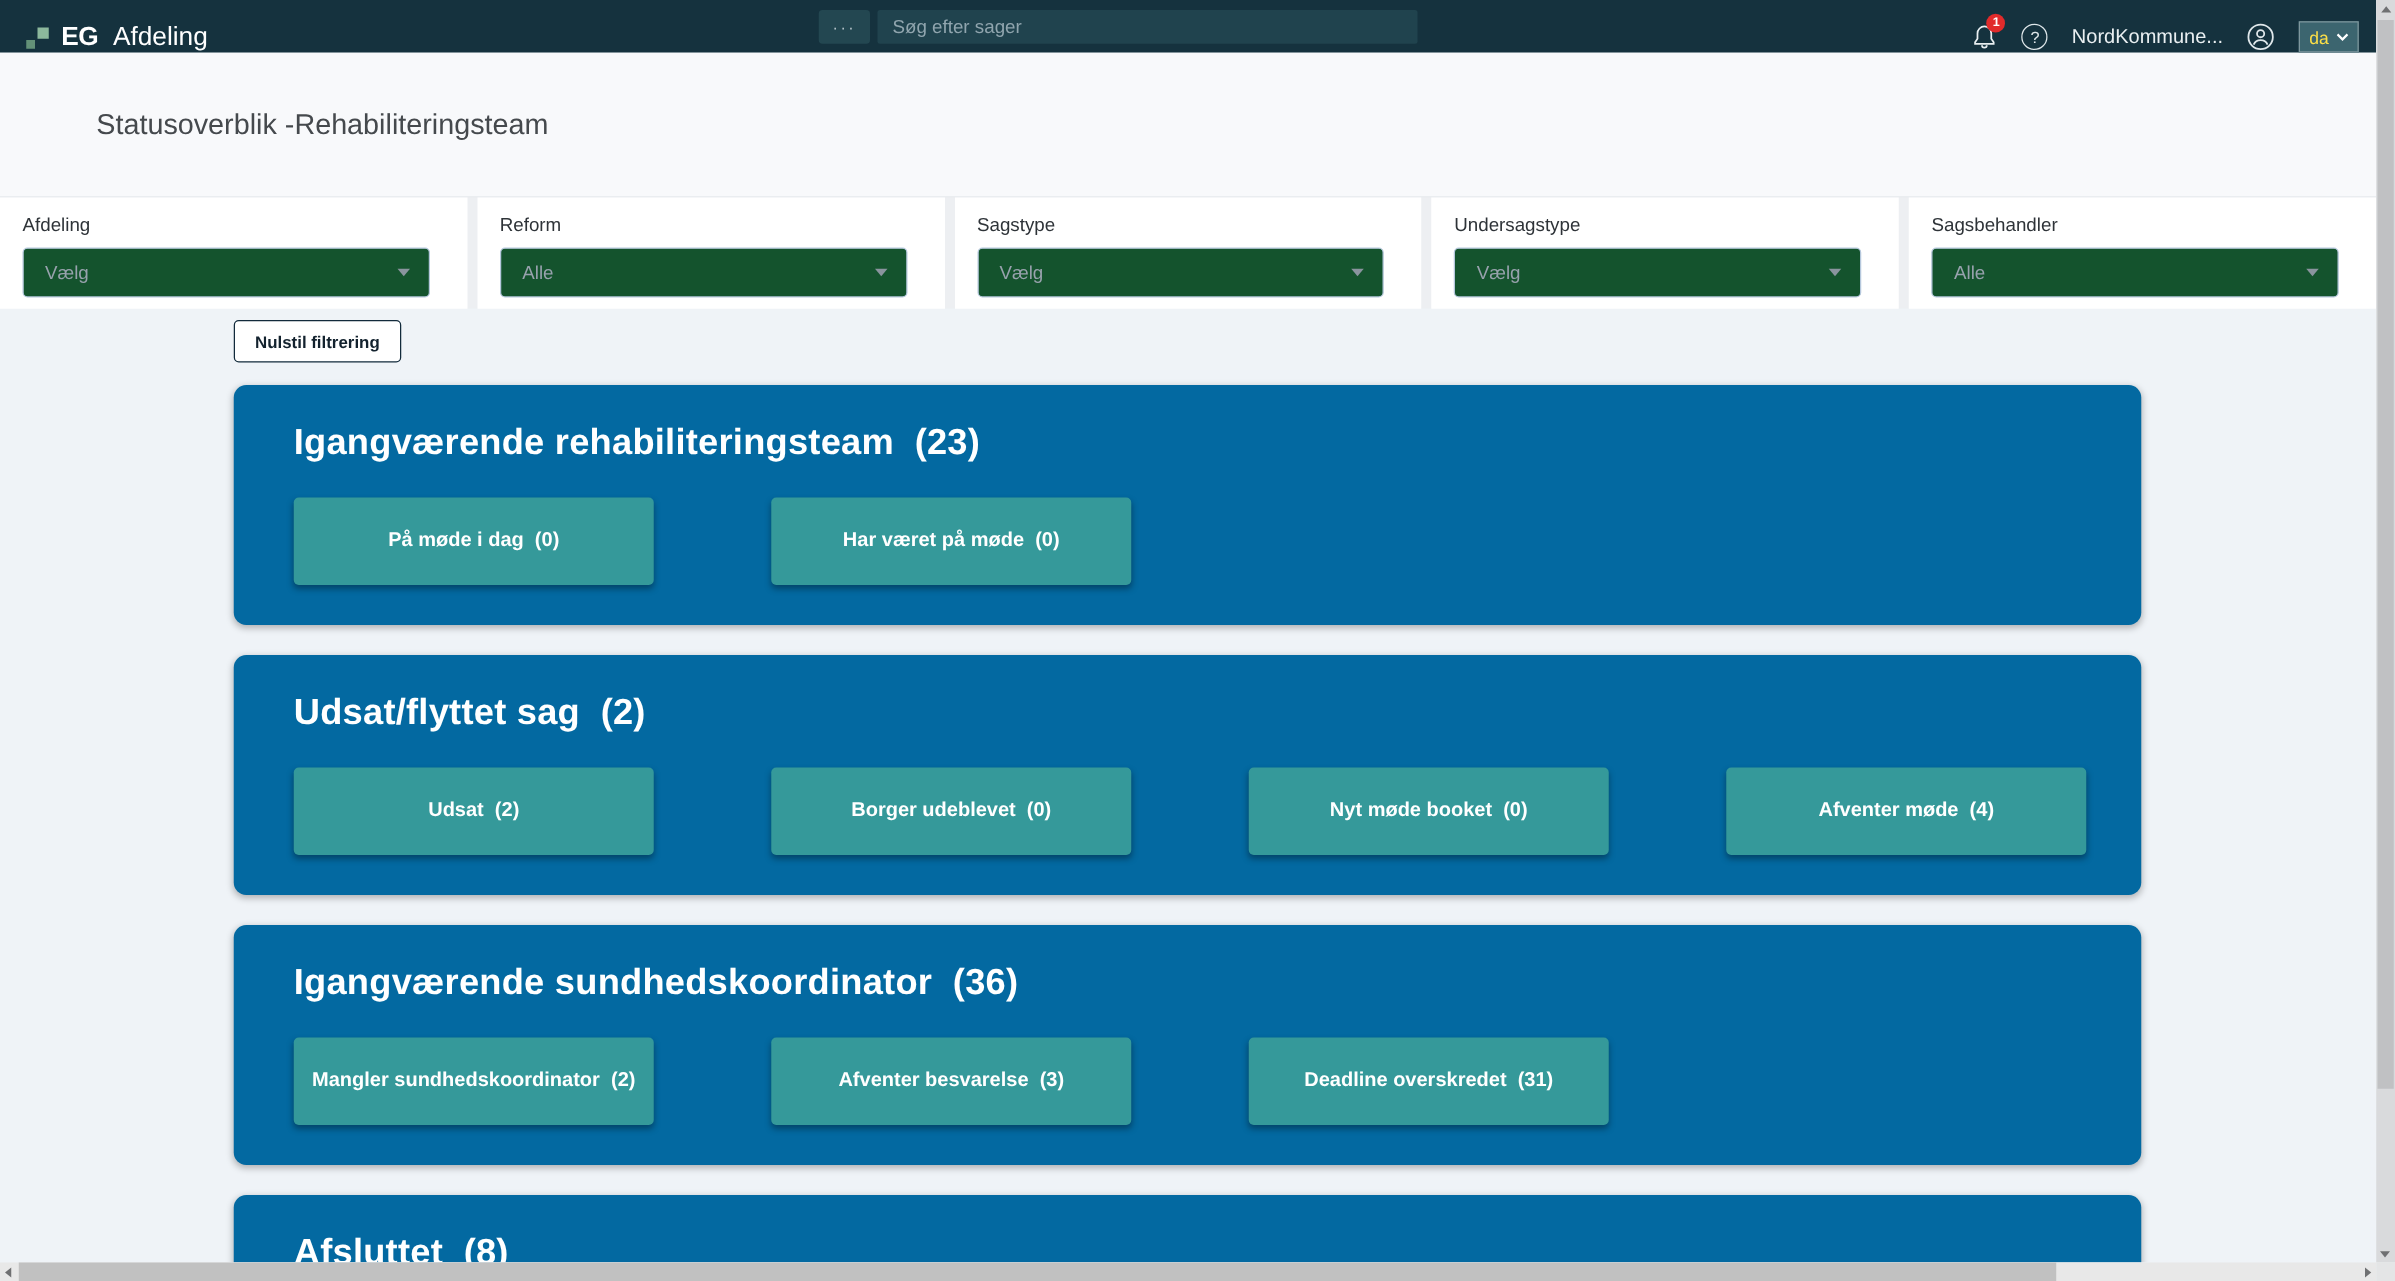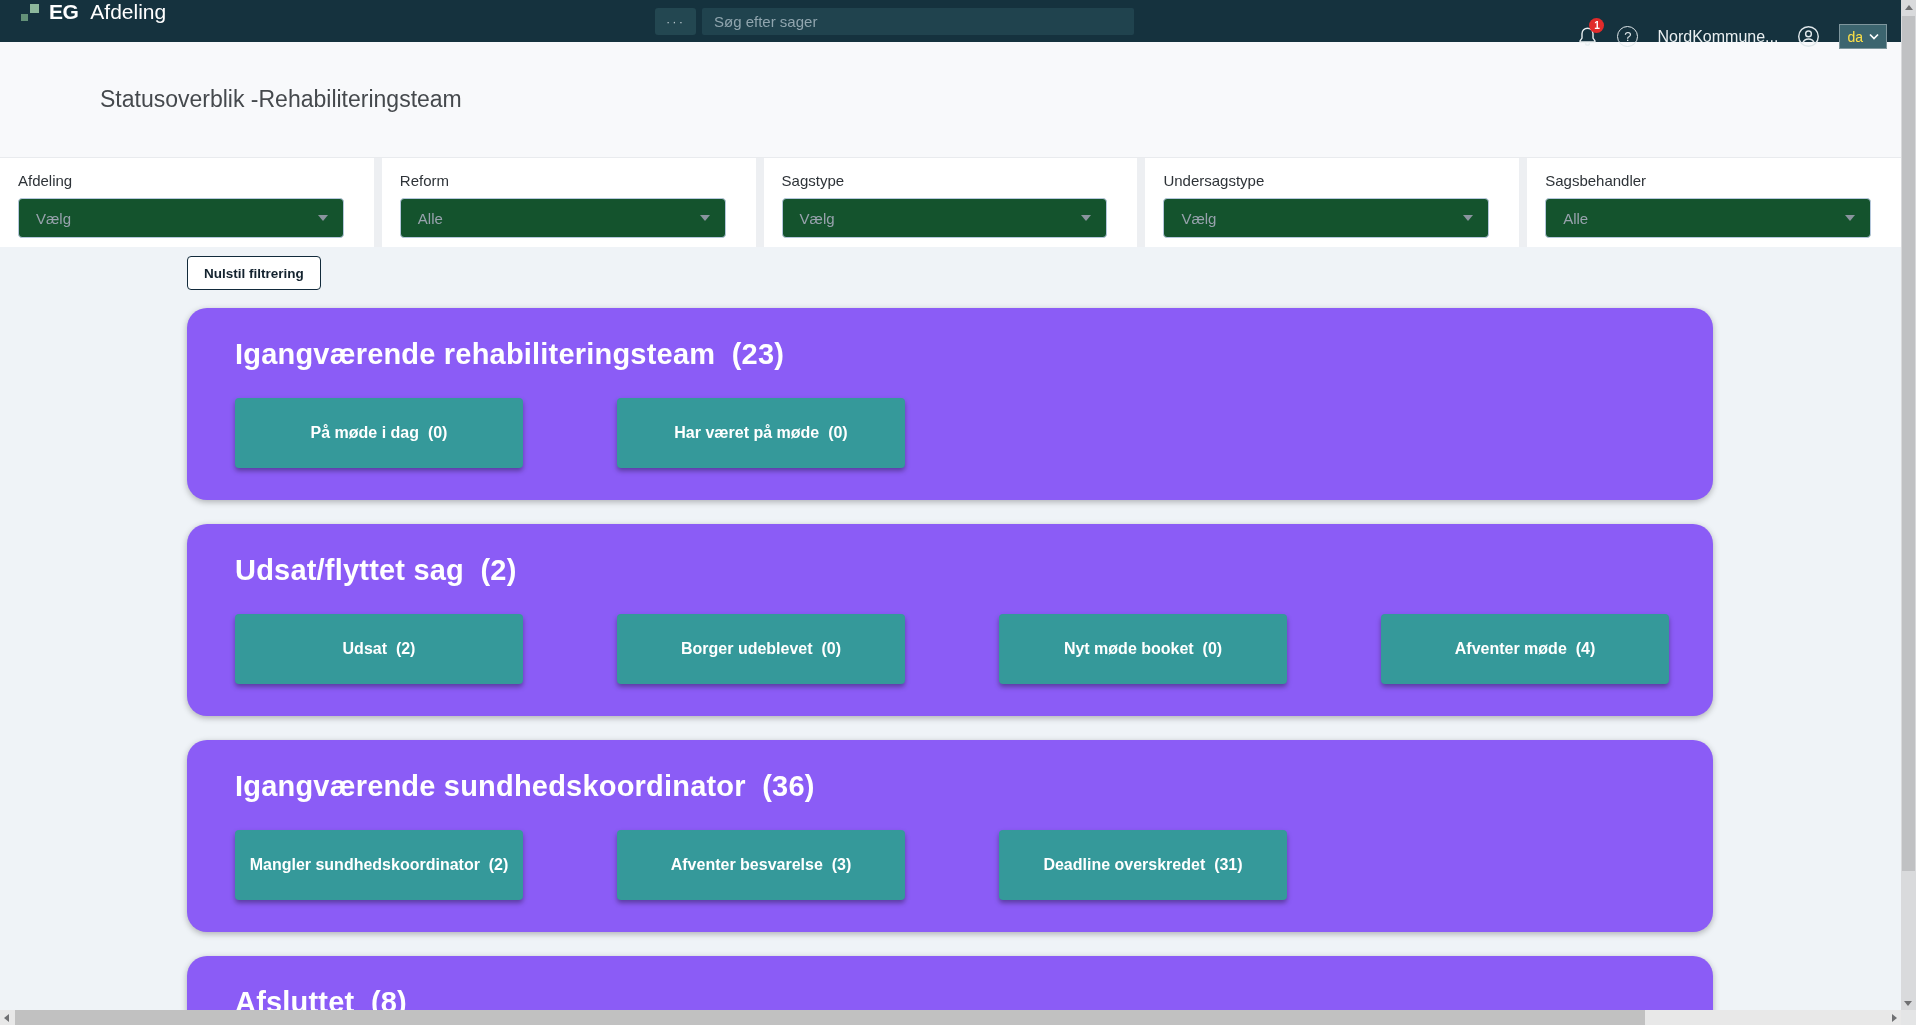--- a/index.html
+++ b/index.html
@@ -2,21 +2,21 @@
 <html><head>
 <meta charset="utf-8">
 <style>
   * { margin:0; padding:0; box-sizing:border-box; }
   html,body { width:1916px; height:1025px; overflow:hidden; }
   body { font-family:"Liberation Sans", sans-serif; background:#eff3f7; position:relative; }
 
   .app { position:absolute; left:0; top:0; width:1901px; height:1010px; overflow:hidden; }
 
   
-  .topbar { height:42px; background:#15323e; display:flex; align-items:flex-start; padding:0 14px 0 20px; position:relative;flex-direction:column; }
+  .topbar { height:42px; background:#15323e; display:flex; align-items:flex-end; padding:0 14px 0 20px; position:relative; }
   .brand { display:flex; align-items:center; gap:10px; }
   .brand-mark { position:relative; width:19px; height:19px; }
   .brand-mark .sq1 { position:absolute; right:0; top:1px; width:9px; height:9px; background:#8cb89c; }
   .brand-mark .sq2 { position:absolute; left:1px; bottom:1px; width:7px; height:7px; background:#639178; }
   .brand-eg { color:#fff; font-size:21px; font-weight:bold; letter-spacing:-0.5px; }
   .brand-prod { color:#fff; font-size:21px; font-weight:400; margin-left:2px; }
 
   .topbar-center { position:absolute; left:655px; top:8px; display:flex; gap:6px; }
   .overflow-btn { width:41px; height:27px; background:#234751; border:none; border-radius:3px; color:#b7c5cb;
                   font-size:13px; letter-spacing:2px; display:flex; align-items:center; justify-content:center; cursor:pointer; }
@@ -29,40 +29,40 @@
   .badge { position:absolute; top:-7px; right:-6px; min-width:15px; height:15px; background:#e12b2b; border-radius:50%;
            color:#fff; font-size:10px; font-weight:bold; display:flex; align-items:center; justify-content:center; }
   .help-icon { width:21px; height:21px; border:1.5px solid #dfe7ea; border-radius:50%; color:#dfe7ea; font-size:13px;
                display:flex; align-items:center; justify-content:center; cursor:pointer; }
   .tenant { color:#e9eff1; font-size:16px; }
   .person-icon { width:23px; height:23px; cursor:pointer; }
   .lang-select { height:25px; background:#3c656f; border:1px solid #7e969d; color:#fde047; font-size:14px;
                  display:flex; align-items:center; gap:6px; padding:0 7px; cursor:pointer; }
 
   
-  .page-header { height:115px; background:#f8f9fb; display:flex; align-items:center; padding-left:100px; }
+  .page-header { height:115px; background:#f8f9fb; display:flex; align-items:center; padding-left:77px; }
   .page-title { font-size:23px; color:#45494d; font-weight:400; }
 
   
   .filters { height:90px; background:#edeff2; border-top:1px solid #e9ebee; display:flex; gap:8px; }
   .filter-card { flex:1; background:#fff; padding:14px 30px 0 18px; }
   .filter-label { font-size:15px; color:#2e3338; margin-bottom:9px; }
   .filter-select { height:40px; border:1px solid #b5c7dc; border-radius:4px; background:#14532d; display:flex;
                    align-items:center; justify-content:space-between; padding:0 15px 0 17px; cursor:pointer; }
   .filter-value { color:#98a2ad; font-size:15px; }
   .caret-down { width:0; height:0; border-left:5px solid transparent; border-right:5px solid transparent;
                 border-top:6px solid #8a949e; }
 
   
   .content { background:#eff3f7; height:763px; padding:9px 0 0 187px; overflow:hidden; }
   .reset-row { width:1714px; display:flex; justify-content:flex-start; margin-bottom:18px; }
   .reset-btn { height:34px; padding:0 16px; background:#fff; border:1px solid #122a3b; border-radius:4px;
                font-weight:bold; font-size:13.5px; color:#13222e; cursor:pointer; font-family:"Liberation Sans", sans-serif; }
 
-  .card { width:1526px; background:#8b5cf6; border-radius:20px; box-shadow:0 2px 6px rgba(0,0,0,0.28);
+  .card { width:1526px; background:#0369a1; border-radius:10px; box-shadow:0 2px 6px rgba(0,0,0,0.28);
           padding:30px 0 32px 48px; margin-bottom:24px; }
   .card-title { color:#fff; font-size:29px; font-weight:bold; margin-bottom:27px; white-space:pre; letter-spacing:0.2px; }
   .btn-row { display:grid; grid-template-columns:repeat(4, 288px); column-gap:94px; }
   .status-btn { height:70px; background:#35999a; border:none; border-radius:4px; color:#fff; font-weight:bold;
                 font-size:16px; box-shadow:0 3px 5px rgba(0,0,0,0.35); display:flex; align-items:center;
                 justify-content:center; text-align:center; padding:0 8px; cursor:pointer; white-space:pre-wrap;
                 line-height:1.35; font-family:"Liberation Sans", sans-serif; }
 
   
   .vscroll { position:absolute; right:0; top:0; width:15px; height:1010px; background:#d9dadc; }

